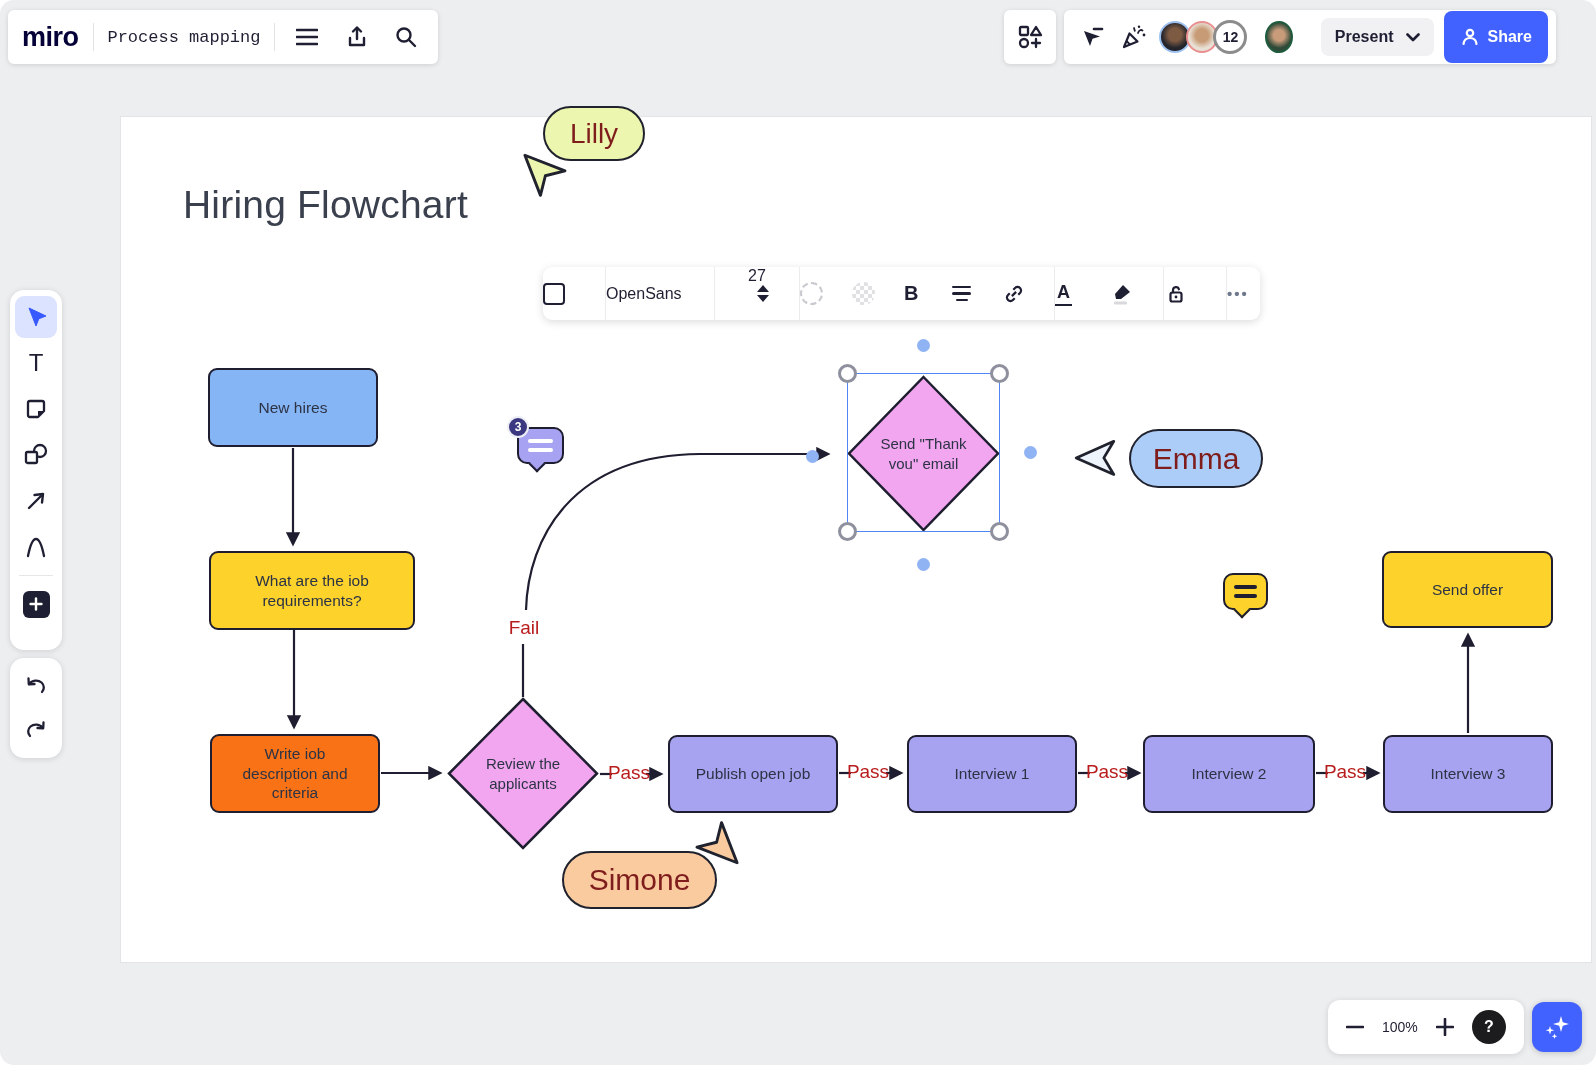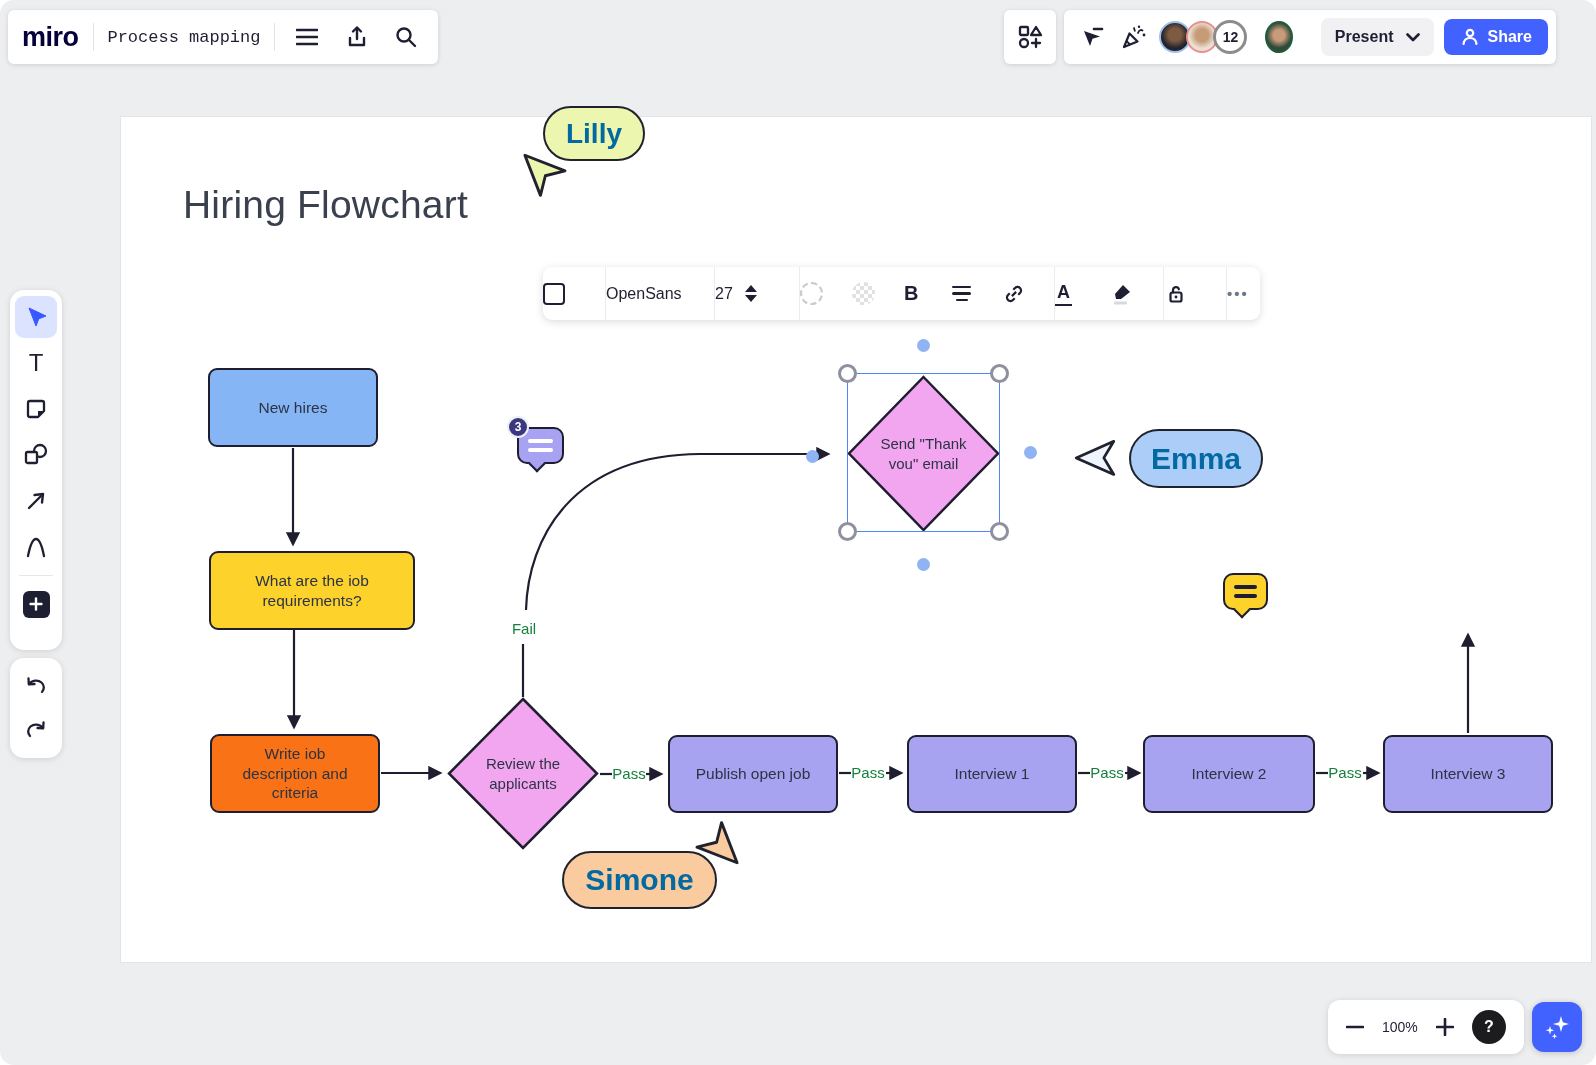--- a/index.html
+++ b/index.html
@@ -17,30 +17,30 @@
   .n-blue   { background:#85B5F4; }
   .n-yellow { background:#FCD22B; }
   .n-orange { background:#f97316; }
   .n-purple { background:#A7A3F0; }
 
   .diamond-wrap { position:absolute; }
   .diamond-wrap svg { position:absolute; inset:0; }
   .diamond-text { position:absolute; inset:0; display:flex; align-items:center; justify-content:center; text-align:center;
                   font-size:15px; color:#2C3345; line-height:1.3; padding:0 30px; }
 
-  .edge-label { position:absolute; transform:translate(-50%,-50%); font-size:15px; color:#15803d; background:transparent; }
+  .edge-label { position:absolute; transform:translate(-50%,-50%); font-size:19px; color:#b91c1c; background:transparent; }
 
   
   .sel-rect { position:absolute; left:847px; top:373px; width:153px; height:159px; border:1.5px solid #4E86F6; }
   .sel-handle { position:absolute; width:19px; height:19px; border-radius:50%; background:#fff; border:3.5px solid #8F909E; }
   .sel-dot { position:absolute; width:13px; height:13px; border-radius:50%; background:#8FB3F3; }
 
   
   .cursor-pill { position:absolute; display:flex; align-items:center; justify-content:center;
-                 border:2.5px solid #20222E; border-radius:32px; color:#0369a1;font-weight:bold; }
+                 border:2.5px solid #20222E; border-radius:32px; color:#7f1d1d; }
   .cursor-shape { position:absolute; }
 
   
   .comment { position:absolute; }
   .comment .bubble { position:relative; border:2.5px solid #1E1E30; border-radius:10px; }
   .comment .tail { position:absolute; width:12px; height:12px; border-right:2.5px solid #1E1E30; border-bottom:2.5px solid #1E1E30; transform:rotate(45deg); }
   .c-line { position:absolute; left:9px; right:9px; height:4px; border-radius:2px; }
   .badge { position:absolute; width:22px; height:22px; border-radius:50%; background:#3B3780; border:2px solid #EDEFF5;
            color:#fff; font-size:12px; font-weight:700; display:flex; align-items:center; justify-content:center; }
 
@@ -56,21 +56,21 @@
   .topbar-right { left:1064px; top:10px; width:492px; height:54px; display:flex; align-items:center; padding:0 8px 0 12px; gap:10px; }
 
   .avatar { width:32px; height:32px; border-radius:50%; border:2.5px solid; }
   .av-stack { display:flex; align-items:center; }
   .av-stack > * { margin-left:-5px; }
   .av-stack > :first-child { margin-left:0; }
   .count-pill { width:34px; height:34px; border-radius:50%; background:#fff; border:3px solid #8C8C8C;
                 display:flex; align-items:center; justify-content:center; font-size:14px; font-weight:700; color:#1F1F33; }
   .present-btn { height:38px; background:#F1F1F4; border-radius:8px; display:flex; align-items:center; gap:12px; padding:0 14px; cursor:pointer; }
   .present-btn span { font-size:16px; font-weight:600; color:#1F1F33; }
-  .share-btn { height:36px; background:#4262FF; border-radius:8px; display:flex; align-items:center; gap:8px; padding:0 16px; cursor:pointer; }
+  .share-btn { height:52px; background:#4262FF; border-radius:8px; display:flex; align-items:center; gap:8px; padding:0 16px; cursor:pointer; }
   .share-btn span { font-size:16px; font-weight:700; color:#fff; }
 
   
   .rail { position:absolute; background:#fff; border-radius:14px; box-shadow:0 1px 6px rgba(0,0,0,.13);
           display:flex; flex-direction:column; align-items:center; }
   .rail-1 { left:10px; top:290px; width:52px; height:360px; padding:6px 0; gap:4px; }
   .rail-2 { left:10px; top:658px; width:52px; height:100px; padding:8px 0; gap:4px; justify-content:center; }
   .tool { width:42px; height:42px; border-radius:9px; display:flex; align-items:center; justify-content:center; cursor:pointer; }
   .tool.active { background:#DCE3FF; }
   .t-glyph { font-size:24px; font-weight:500; color:#1F1F33; }
@@ -179,20 +179,23 @@
   </div>
 
   <div class="node n-purple" style="left:1143px; top:735px; width:172px; height:78px;">
     <span>Interview 2</span>
   </div>
 
   <div class="node n-purple" style="left:1383px; top:735px; width:170px; height:78px;">
     <span>Interview 3</span>
   </div>
 
+  <div class="node n-yellow" style="left:1382px; top:551px; width:171px; height:77px;">
+    <span>Send offer</span>
+  </div>
 
   <span class="edge-label" style="left:524px; top:628px;">Fail</span>
   <span class="edge-label" style="left:629px; top:773px;">Pass</span>
   <span class="edge-label" style="left:868px; top:772px;">Pass</span>
   <span class="edge-label" style="left:1107px; top:772px;">Pass</span>
   <span class="edge-label" style="left:1345px; top:772px;">Pass</span>
 
   <div class="sel-rect">
     <div class="sel-handle" style="left:-10px; top:-10px;"></div>
     <div class="sel-handle" style="right:-10px; top:-10px;"></div>
@@ -391,21 +394,21 @@
 
   <div class="ctx">
     <span class="ctx-item" style="width:62px;">
         <span class="sq-icon"></span>
       </span>
     <span class="ctx-sep"></span>
     <span class="ctx-item" style="width:108px;">
       <span class="font-name">OpenSans</span>
     </span>
     <span class="ctx-sep"></span>
-    <span class="ctx-item" style="width:84px;">
+    <span class="ctx-item" style="width:84px;flex-direction:column;">
       <span class="font-size">27</span>
       <span class="stepper">
         <span class="step-up"></span>
         <span class="step-down"></span>
       </span>
     </span>
     <span class="ctx-sep"></span>
     <span class="ctx-item" style="width:52px;">
         <span class="dash-circle"></span>
       </span>

